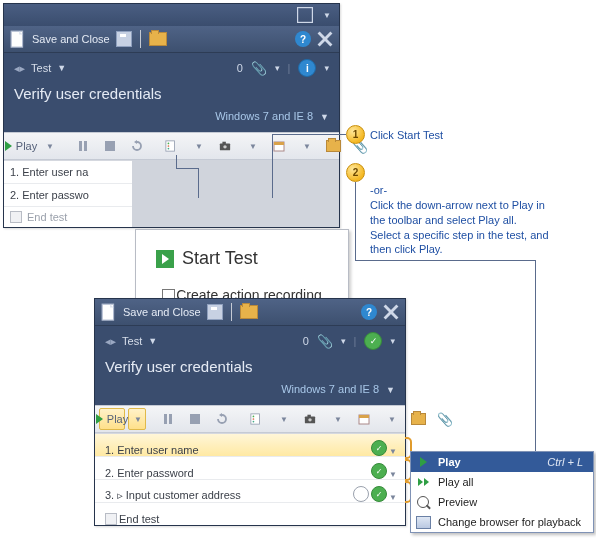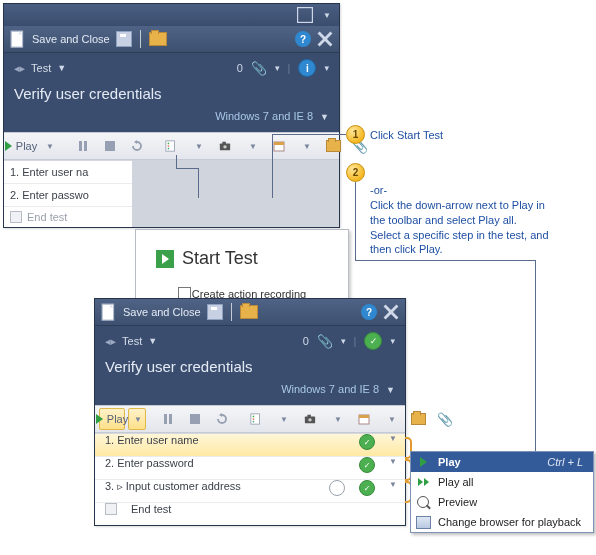--- a/index.html
+++ b/index.html
@@ -111,21 +111,21 @@
     position:absolute;
     background:#fff;
     border:1px solid #b8bcc5;
     padding:18px 20px 14px 20px;
     box-shadow:2px 2px 3px rgba(0,0,0,.2);
     margin-top:32px;
   }
   .start-title { font-size:18px; color:#333; display:flex; align-items:center; gap:8px; font-family:"Segoe UI", sans-serif; }
   .start-ico { width:18px; height:18px; background:#3aa14a; display:flex; align-items:center; justify-content:center; }
   .start-ico .arr { width:0; height:0; border-left:7px solid #fff; border-top:5px solid transparent; border-bottom:5px solid transparent; }
-  .cb-row { margin-top:18px; font-size:11px; color:#333; display:flex; align-items:center; gap:1px; justify-content:center; }
+  .cb-row { margin-top:18px; font-size:14px; color:#333; display:flex; align-items:center; gap:1px; justify-content:center; }
   .cb { width:11px; height:11px; border:1px solid #777; }
 
   
   .connector { position:absolute; background:#5a6b8c; }
 
   
   .callout {
     position:absolute;
     font-size:11px;
     color:#1f4fa3;
@@ -140,25 +140,25 @@
     display:flex; align-items:center; justify-content:center;
     position:absolute;
   }
   .callout-line-h { position:absolute; height:1px; background:#5a6b8c; }
   .callout-line-v { position:absolute; width:1px; background:#5a6b8c; }
 
   
   .steps2 { background:#fff; border-top:1px solid #d5d8df; }
   .steps2 .row {
     height:22px;
-    display:flex; align-items:flex-start;
+    display:flex; align-items:flex-end;
     padding:0 8px 0 10px;
     border-bottom:1px solid #e9ebee;
     font-size:11px;
-    gap:14px;
+    gap:2px;
   }
   .steps2 .row.highlight { background:linear-gradient(#fff6d8,#ffe9a3); }
   .steps2 .row .label { flex:1; color:#3a3f48; }
   .steps2 .row .status { width:14px; height:14px; border-radius:50%; background:#4caf50; color:#fff; font-size:8px; display:flex; align-items:center; justify-content:center; border:1px solid #378b3b; }
   .steps2 .row .status.idle { background:#fff; border:1px solid #9aa1ad; }
   .steps2 .row .mini-dd { font-size:8px; color:#7b869c; }
   .brace {
     border-right:2px solid #e09b2c;
     border-top:2px solid #e09b2c;
     border-bottom:2px solid #e09b2c;

